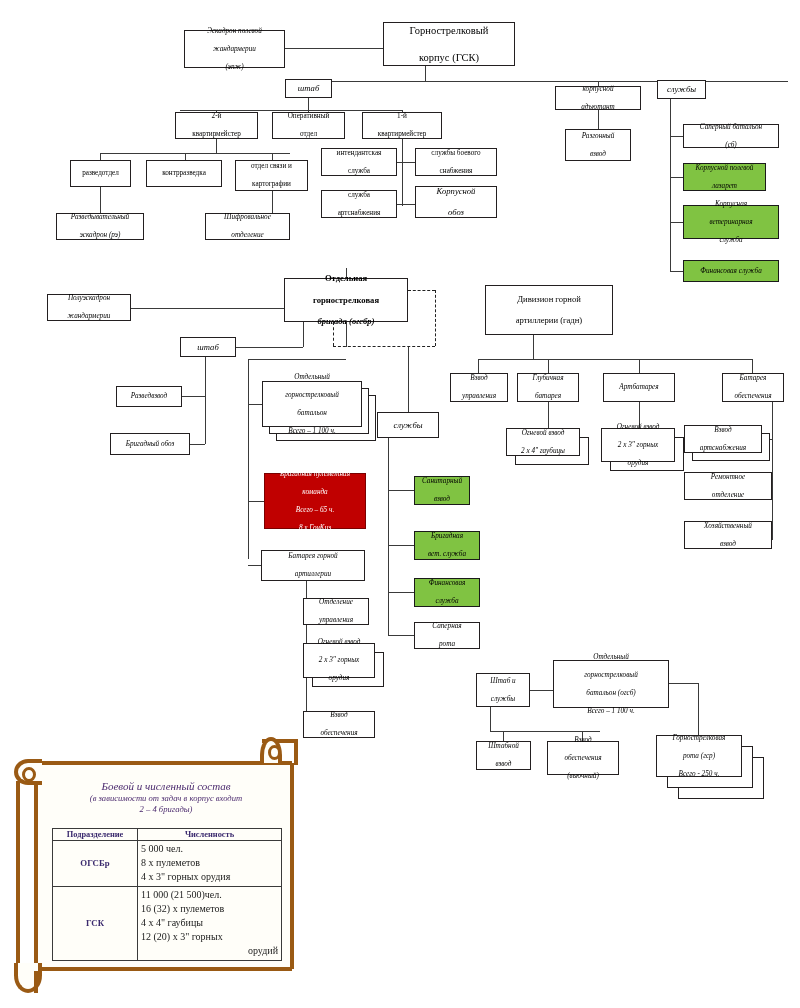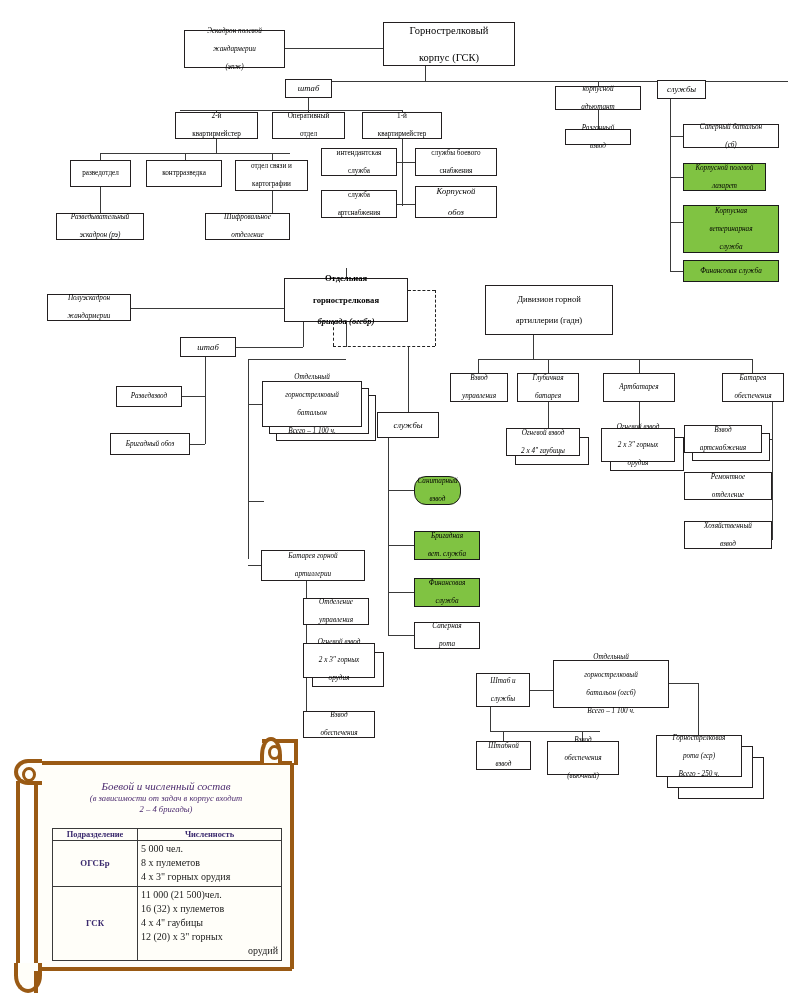--- a/index.html
+++ b/index.html
@@ -98,21 +98,21 @@
   <div class="node mid ital" style="left:285px; top:79px; width:47px; height:19px;">
     <span>штаб</span>
   </div>
 
   <div class="ln lv" style="left:598px; top:81px; height:6px;"></div>
   <div class="node ital" style="left:555px; top:86px; width:86px; height:24px;">
     <span><span>корпусной</span><br>
     <span>адъютант</span></span>
   </div>
   <div class="ln lv" style="left:598px; top:110px; height:19px;"></div>
-  <div class="node ital" style="left:565px; top:129px; width:66px; height:16px;">
+  <div class="node ital" style="left:565px; top:129px; width:66px; height:32px;">
     <span><span>Разгонный</span><br>
     <span>взвод</span></span>
   </div>
 
   <div class="ln lv" style="left:681px; top:81px; height:4px;"></div>
   <div class="node mid ital" style="left:657px; top:80px; width:49px; height:19px;">
     <span>службы</span>
   </div>
   <div class="ln lv" style="left:670px; top:99px; height:172px;"></div>
 
@@ -122,21 +122,21 @@
     <span>(сб)</span></span>
   </div>
 
   <div class="ln lh" style="left:670px; top:177px; width:13px;"></div>
   <div class="node ital green thick" style="left:683px; top:163px; width:83px; height:28px;">
     <span><span>Корпусной полевой</span><br>
     <span>лазарет</span></span>
   </div>
 
   <div class="ln lh" style="left:670px; top:222px; width:13px;"></div>
-  <div class="node ital green thick" style="left:683px; top:205px; width:96px; height:48px;">
+  <div class="node ital green thick" style="left:683px; top:205px; width:96px; height:34px;">
     <span><span>Корпусная</span><br>
     <span>ветеринарная</span><br>
     <span>служба</span></span>
   </div>
 
   <div class="ln lh" style="left:670px; top:271px; width:13px;"></div>
   <div class="node ital green thick" style="left:683px; top:260px; width:96px; height:22px;">
     <span>Финансовая служба</span>
   </div>
 
@@ -259,20 +259,26 @@
   </div>
   <div class="node ital" style="left:262px; top:381px; width:100px; height:46px;">
     <span><span>Отдельный</span><br>
     <span>горнострелковый</span><br>
     <span>батальон</span><br>
     <span>Всего – 1 100 ч.</span></span>
   </div>
   <div class="ln lh" style="left:248px; top:404px; width:14px;"></div>
 
   <div class="ln lh" style="left:248px; top:501px; width:16px;"></div>
+  <div class="node red ital thick" style="left:264px; top:473px; width:102px; height:56px;">
+    <span><span>Бригадная пулеметная</span><br>
+    <span>команда</span><br>
+    <span>Всего – 65 ч.</span><br>
+    <span>8 x ГочКиз</span></span>
+  </div>
 
   <div class="ln lh" style="left:248px; top:565px; width:13px;"></div>
   <div class="node ital" style="left:261px; top:550px; width:104px; height:31px;">
     <span><span>Батарея горной</span><br>
     <span>артиллерии</span></span>
   </div>
   <div class="ln lv" style="left:306px; top:581px; height:144px;"></div>
 
   <div class="ln lh" style="left:306px; top:611px; width:7px;"></div>
   <div class="node ital" style="left:303px; top:598px; width:66px; height:27px;">
@@ -296,21 +302,21 @@
     <span>обеспечения</span></span>
   </div>
 
   <div class="ln lv" style="left:408px; top:347px; height:65px;"></div>
   <div class="node mid ital" style="left:377px; top:412px; width:62px; height:26px;">
     <span>службы</span>
   </div>
   <div class="ln lv" style="left:388px; top:438px; width:1px; height:197px;"></div>
 
   <div class="ln lh" style="left:388px; top:490px; width:26px;"></div>
-  <div class="node ital green thick" style="left:414px; top:476px; width:47px; height:29px;border-radius:12px;">
+  <div class="node ital green thick" style="left:414px; top:476px; width:56px; height:29px;">
     <span><span>Санитарный</span><br>
     <span>взвод</span></span>
   </div>
 
   <div class="ln lh" style="left:388px; top:545px; width:26px;"></div>
   <div class="node ital green thick" style="left:414px; top:531px; width:66px; height:29px;">
     <span><span>Бригадная</span><br>
     <span>вет. служба</span></span>
   </div>
 

